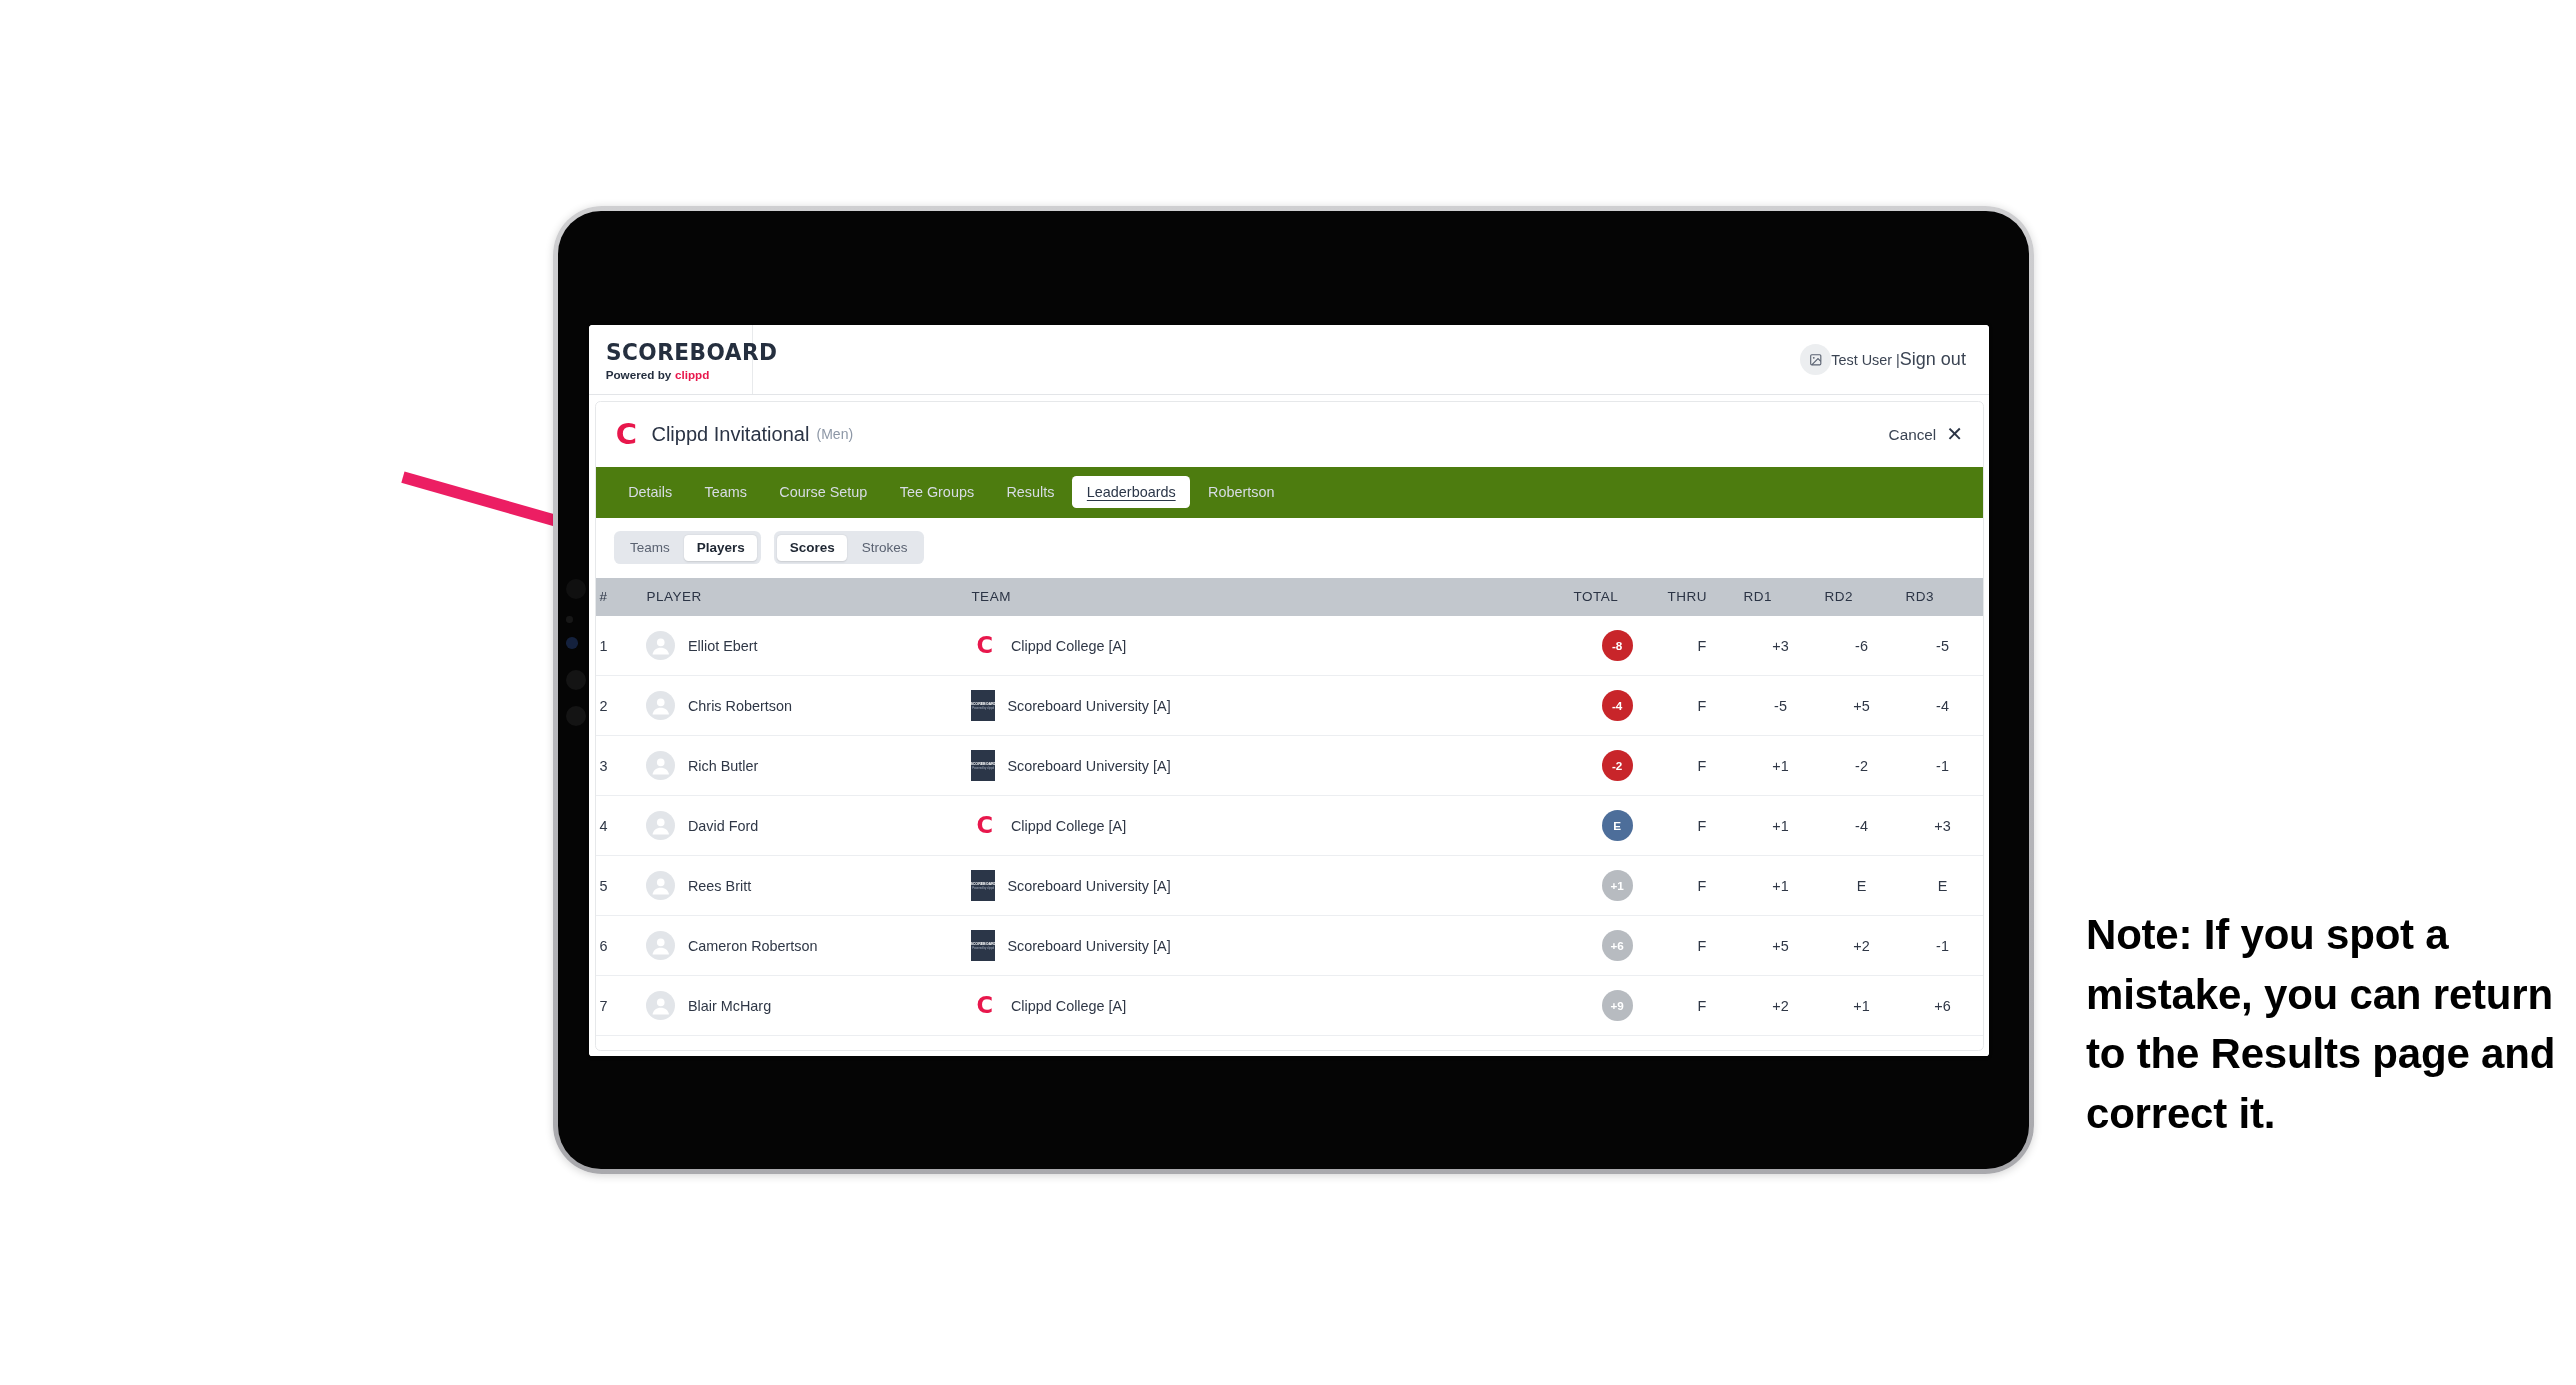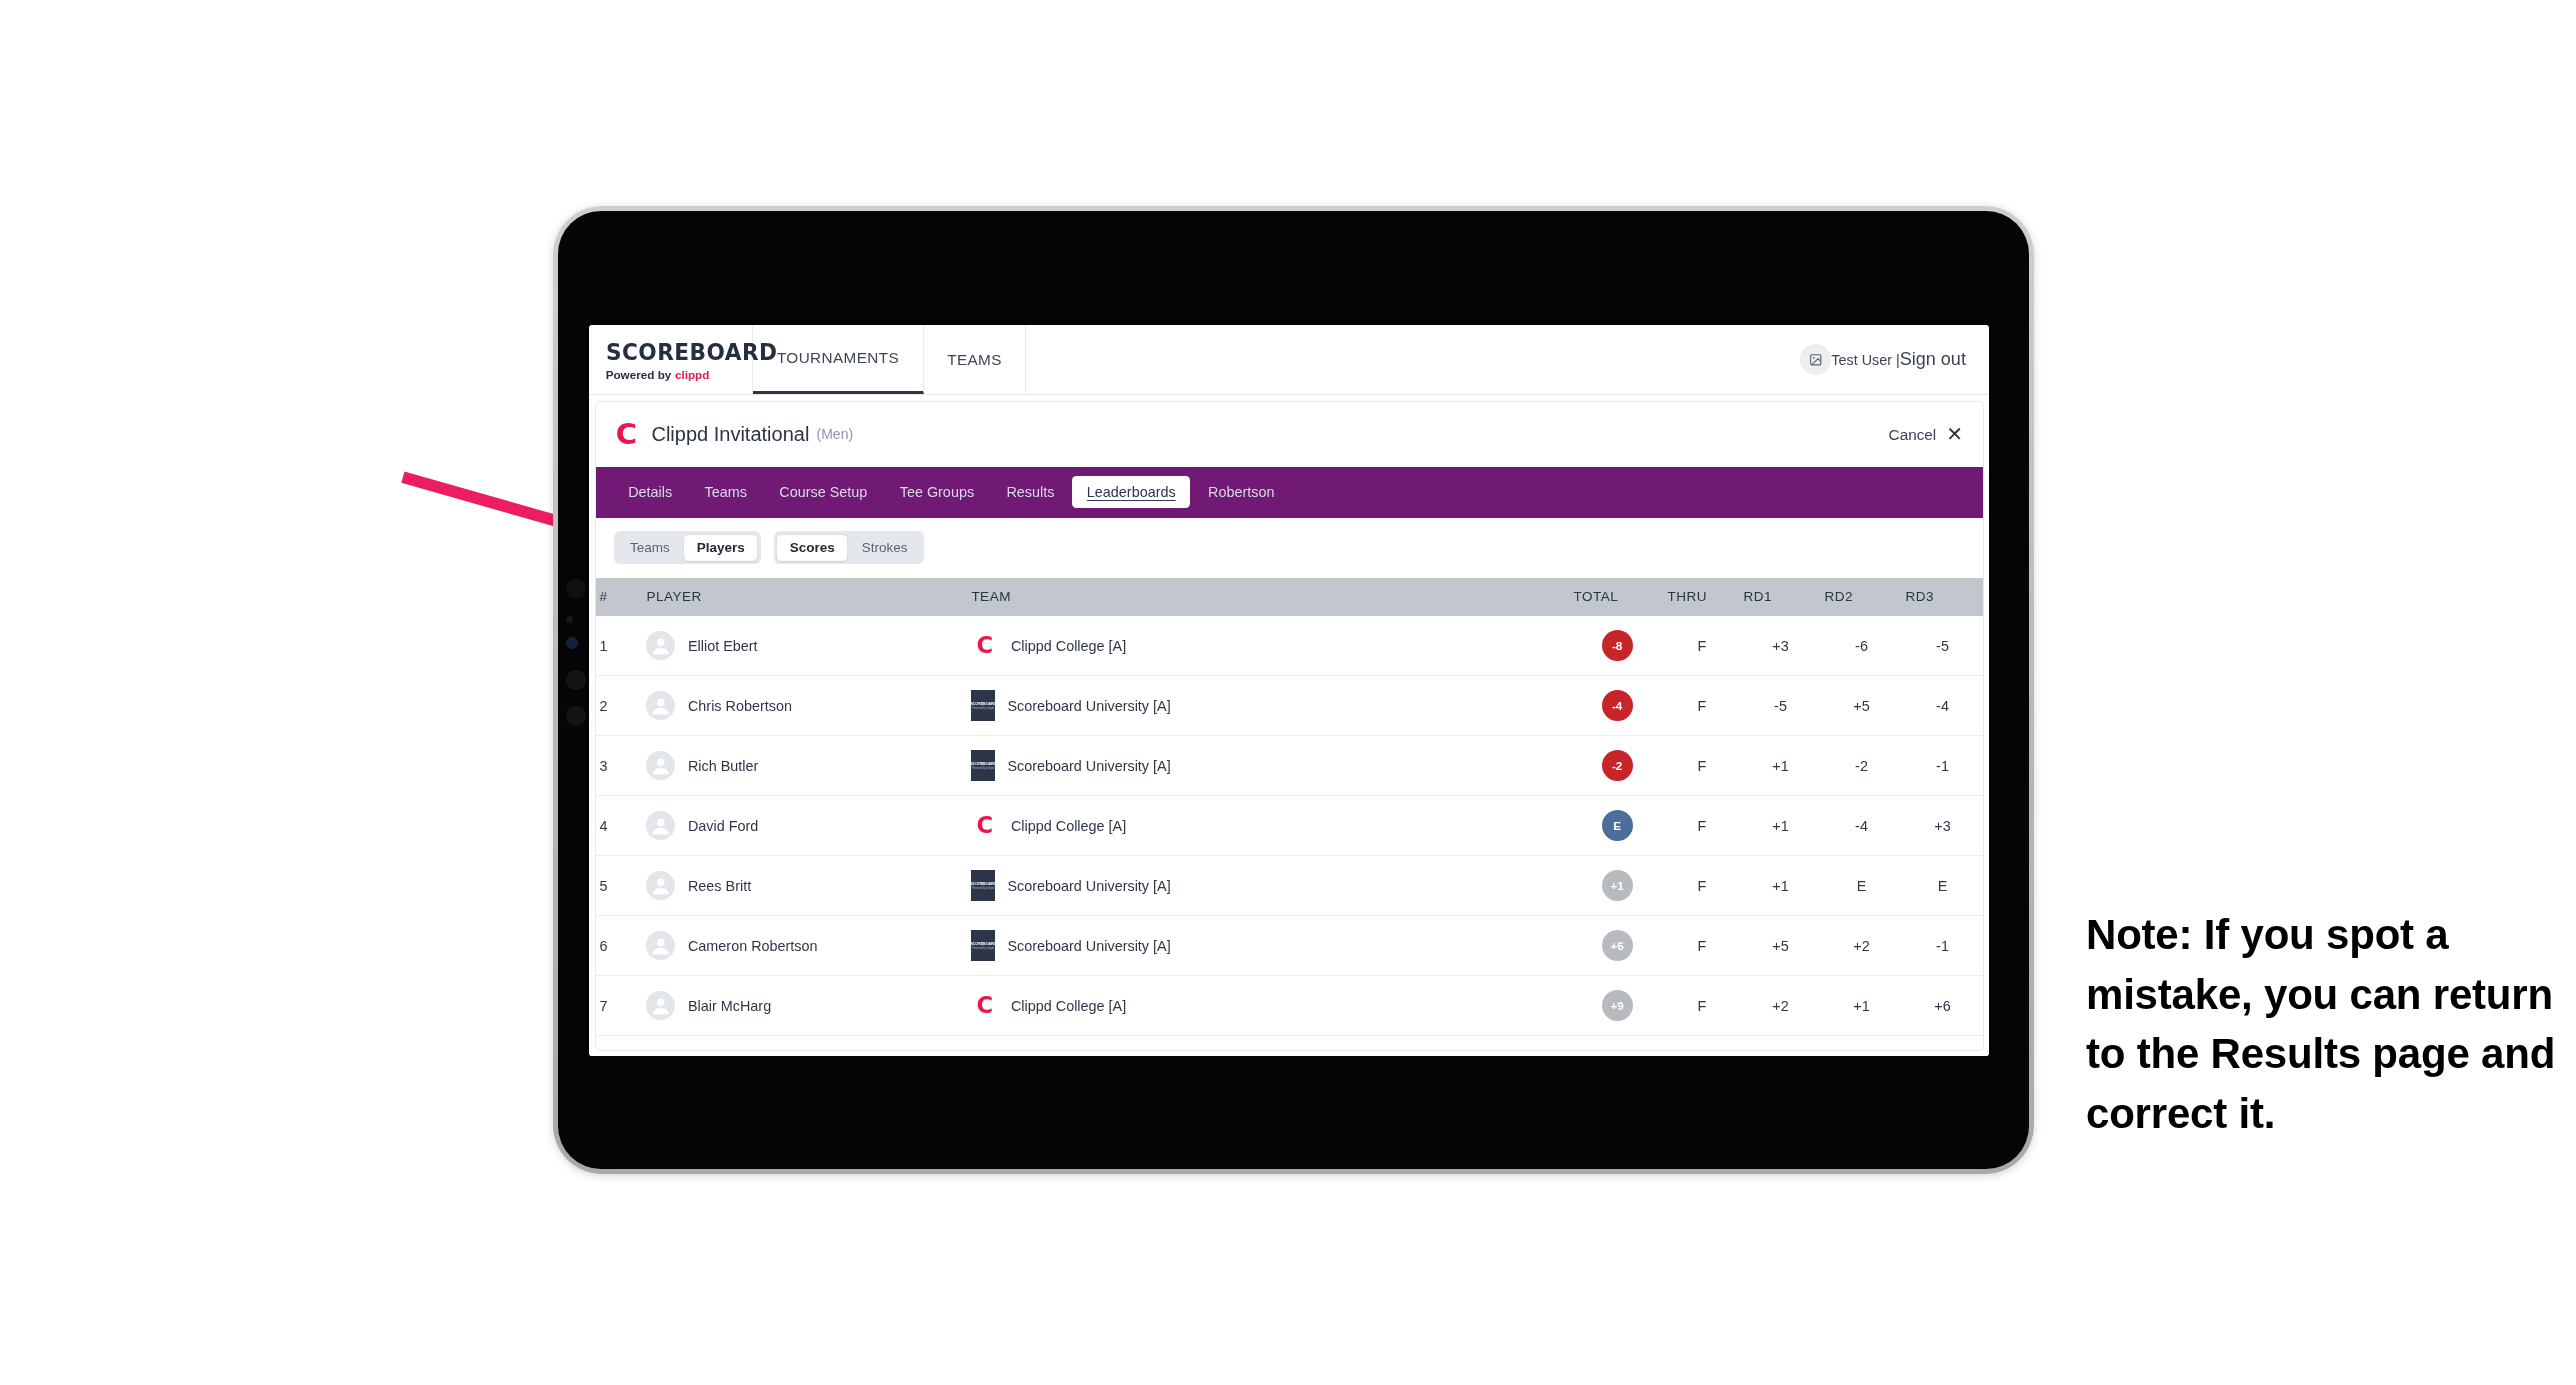--- a/index.html
+++ b/index.html
@@ -212,21 +212,21 @@
     margin-left: auto;
     display: flex; align-items: flex-end; gap: 10px;
     cursor: pointer;
   }
   .cancel-label { font-size: 15.3px; color: #3b4453; }
   .cancel-x { font-size: 20px; color: #2b3445; line-height: 1; }
 
   
   .subnav {
     height: 51px;
-    background: #701a75;
+    background: #4d7c0f;
     display: flex;
     align-items: center;
     padding: 0 18px;
     gap: 3.6px;
     flex: 0 0 auto;
   }
   .subnav-item {
     font-size: 14.4px;
     color: #d7dce4;
     padding: 8.1px 14.4px;
@@ -384,28 +384,20 @@
 
         <div class="appbar">
           <div class="brand">
             <div class="brand-name">SCOREBOARD</div>
             <div class="brand-sub">
               <span>Powered by</span>
               <span class="clippd">clippd</span>
             </div>
           </div>
 
-          <div class="topnav">
-            <div class="topnav-item active">
-              <span>TOURNAMENTS</span>
-            </div>
-            <div class="topnav-item">
-              <span>TEAMS</span>
-            </div>
-          </div>
 
           <div class="appbar-right">
             <div class="user-avatar">
               <svg width="13.5" height="13.5" viewBox="0 0 24 24" fill="none" stroke="#5a6271" stroke-width="2">
                 <rect x="3" y="3" width="18" height="18" rx="2"></rect>
                 <circle cx="8.5" cy="8.5" r="1.6" fill="#5a6271" stroke="none"></circle>
                 <path d="M21 15l-5-5L5 21"></path>
               </svg>
             </div>
             <div class="user-name">Test User |</div>

